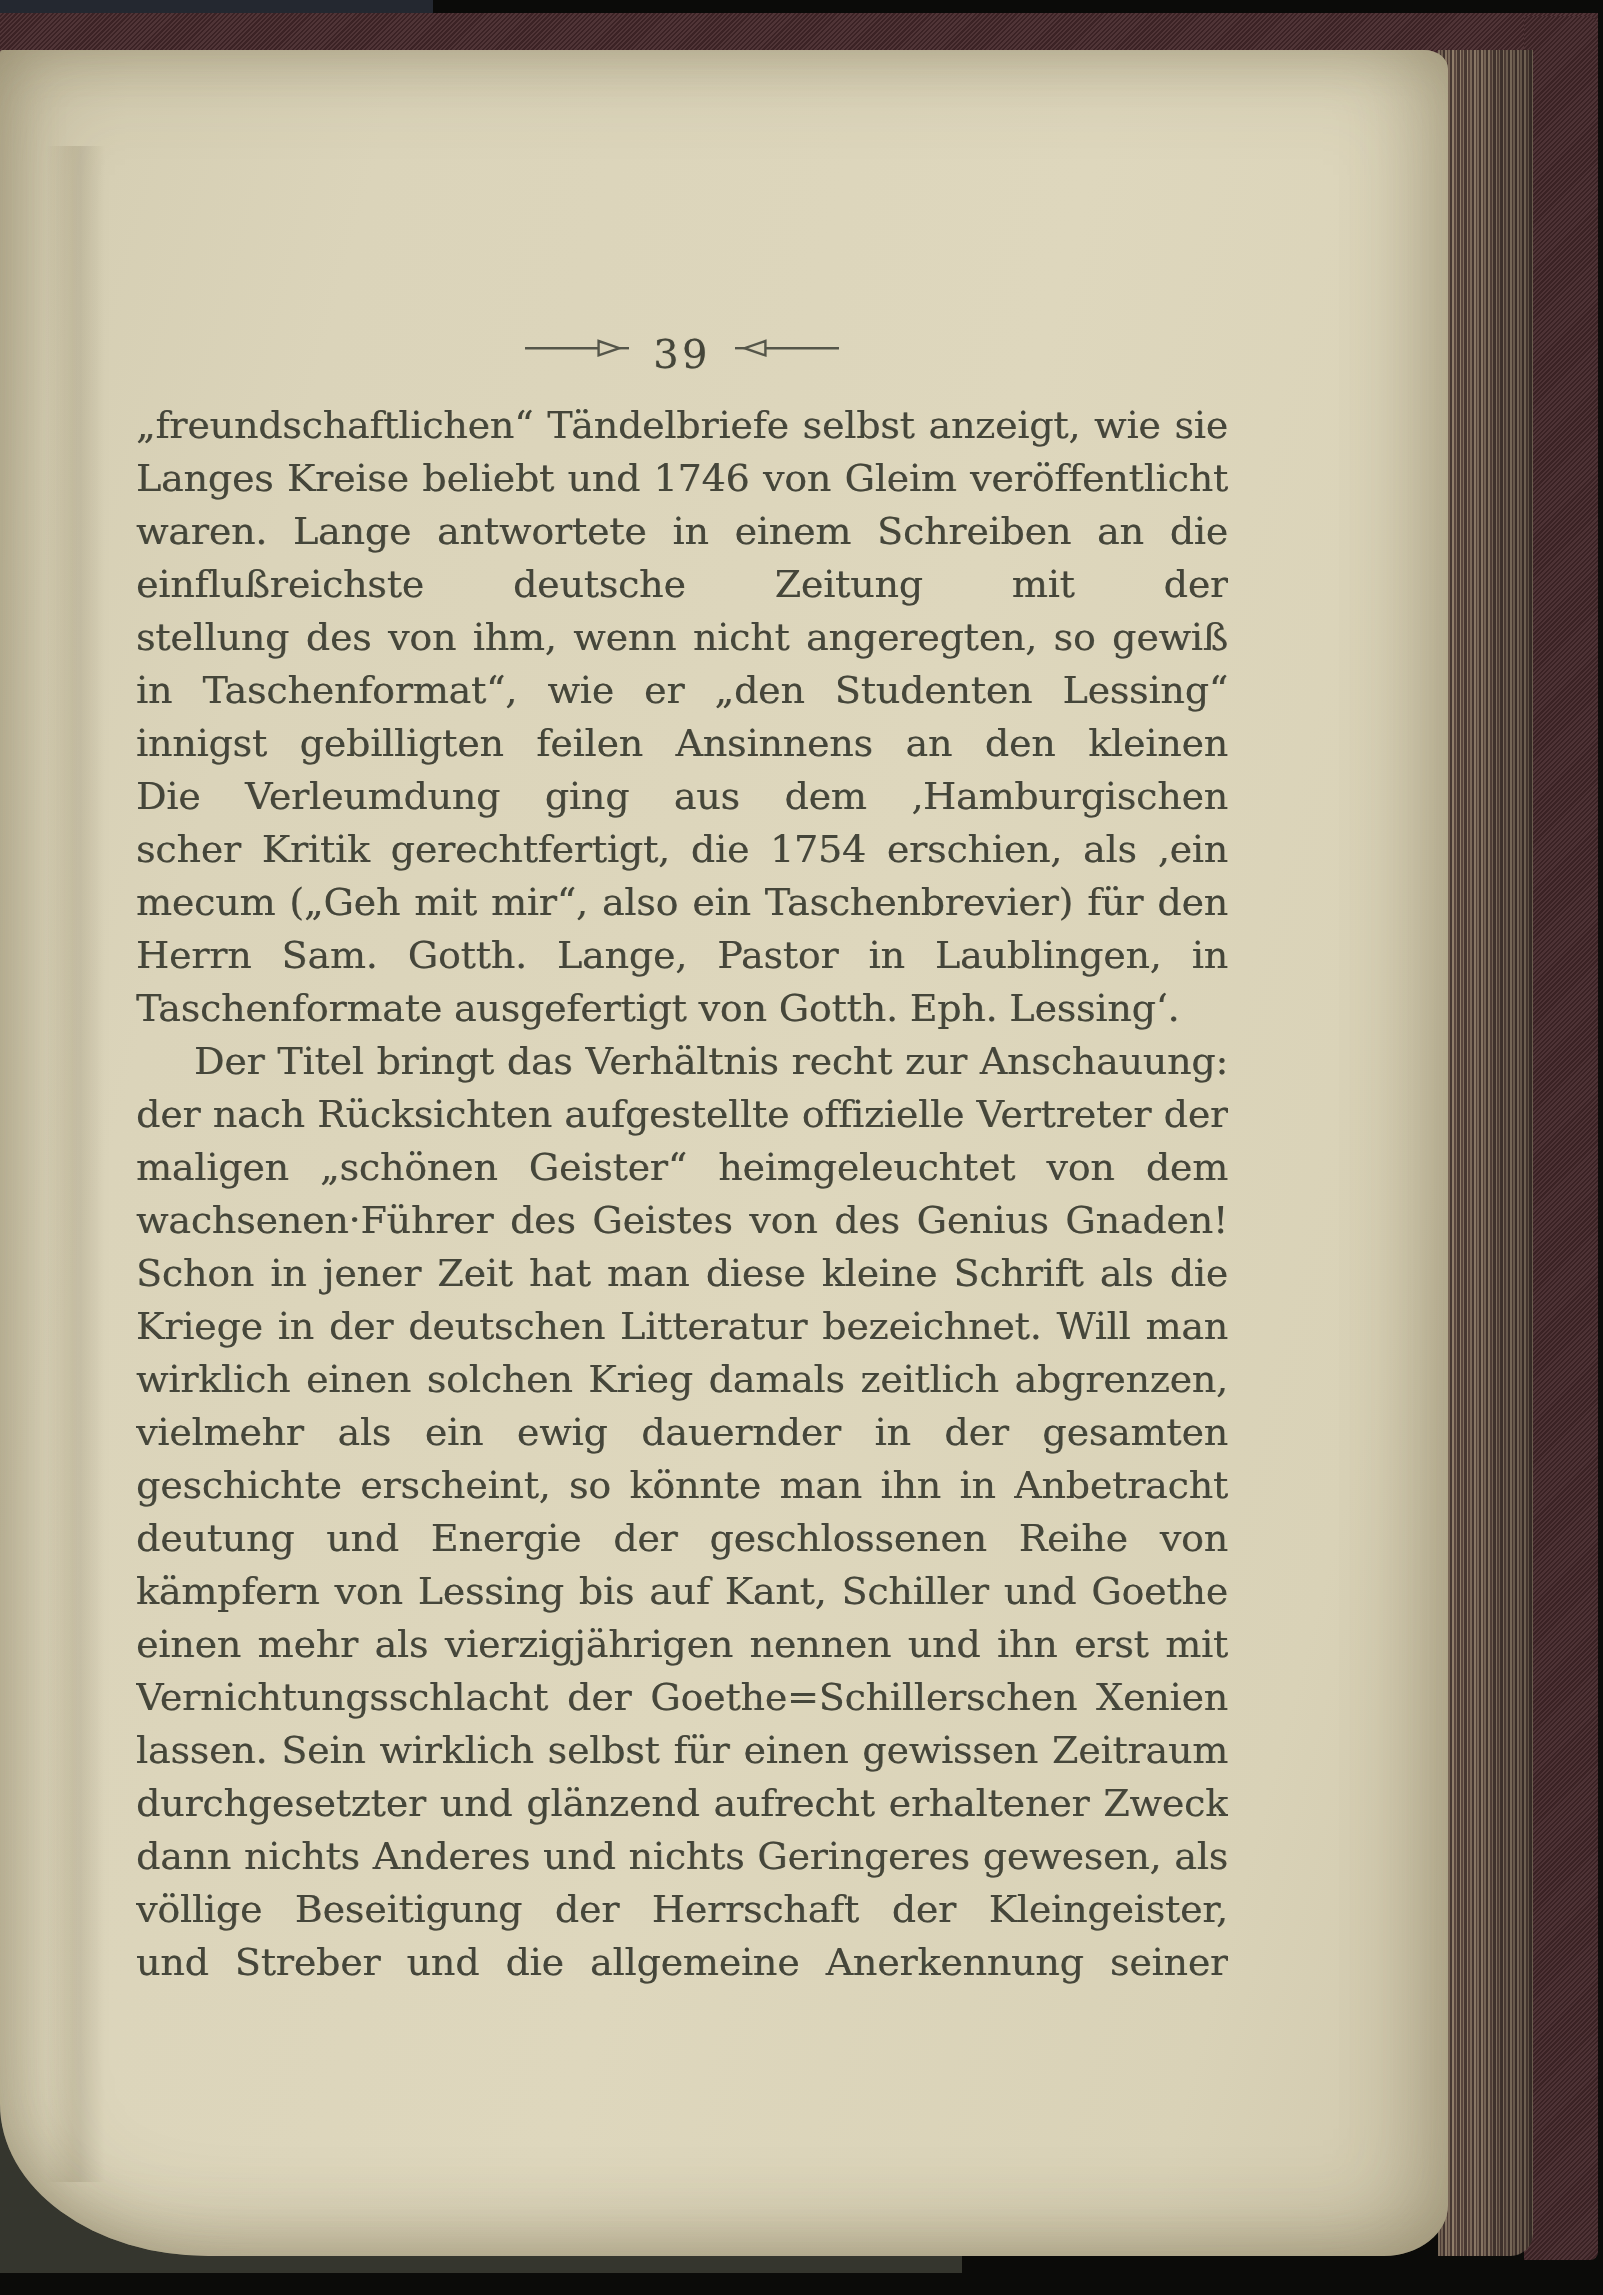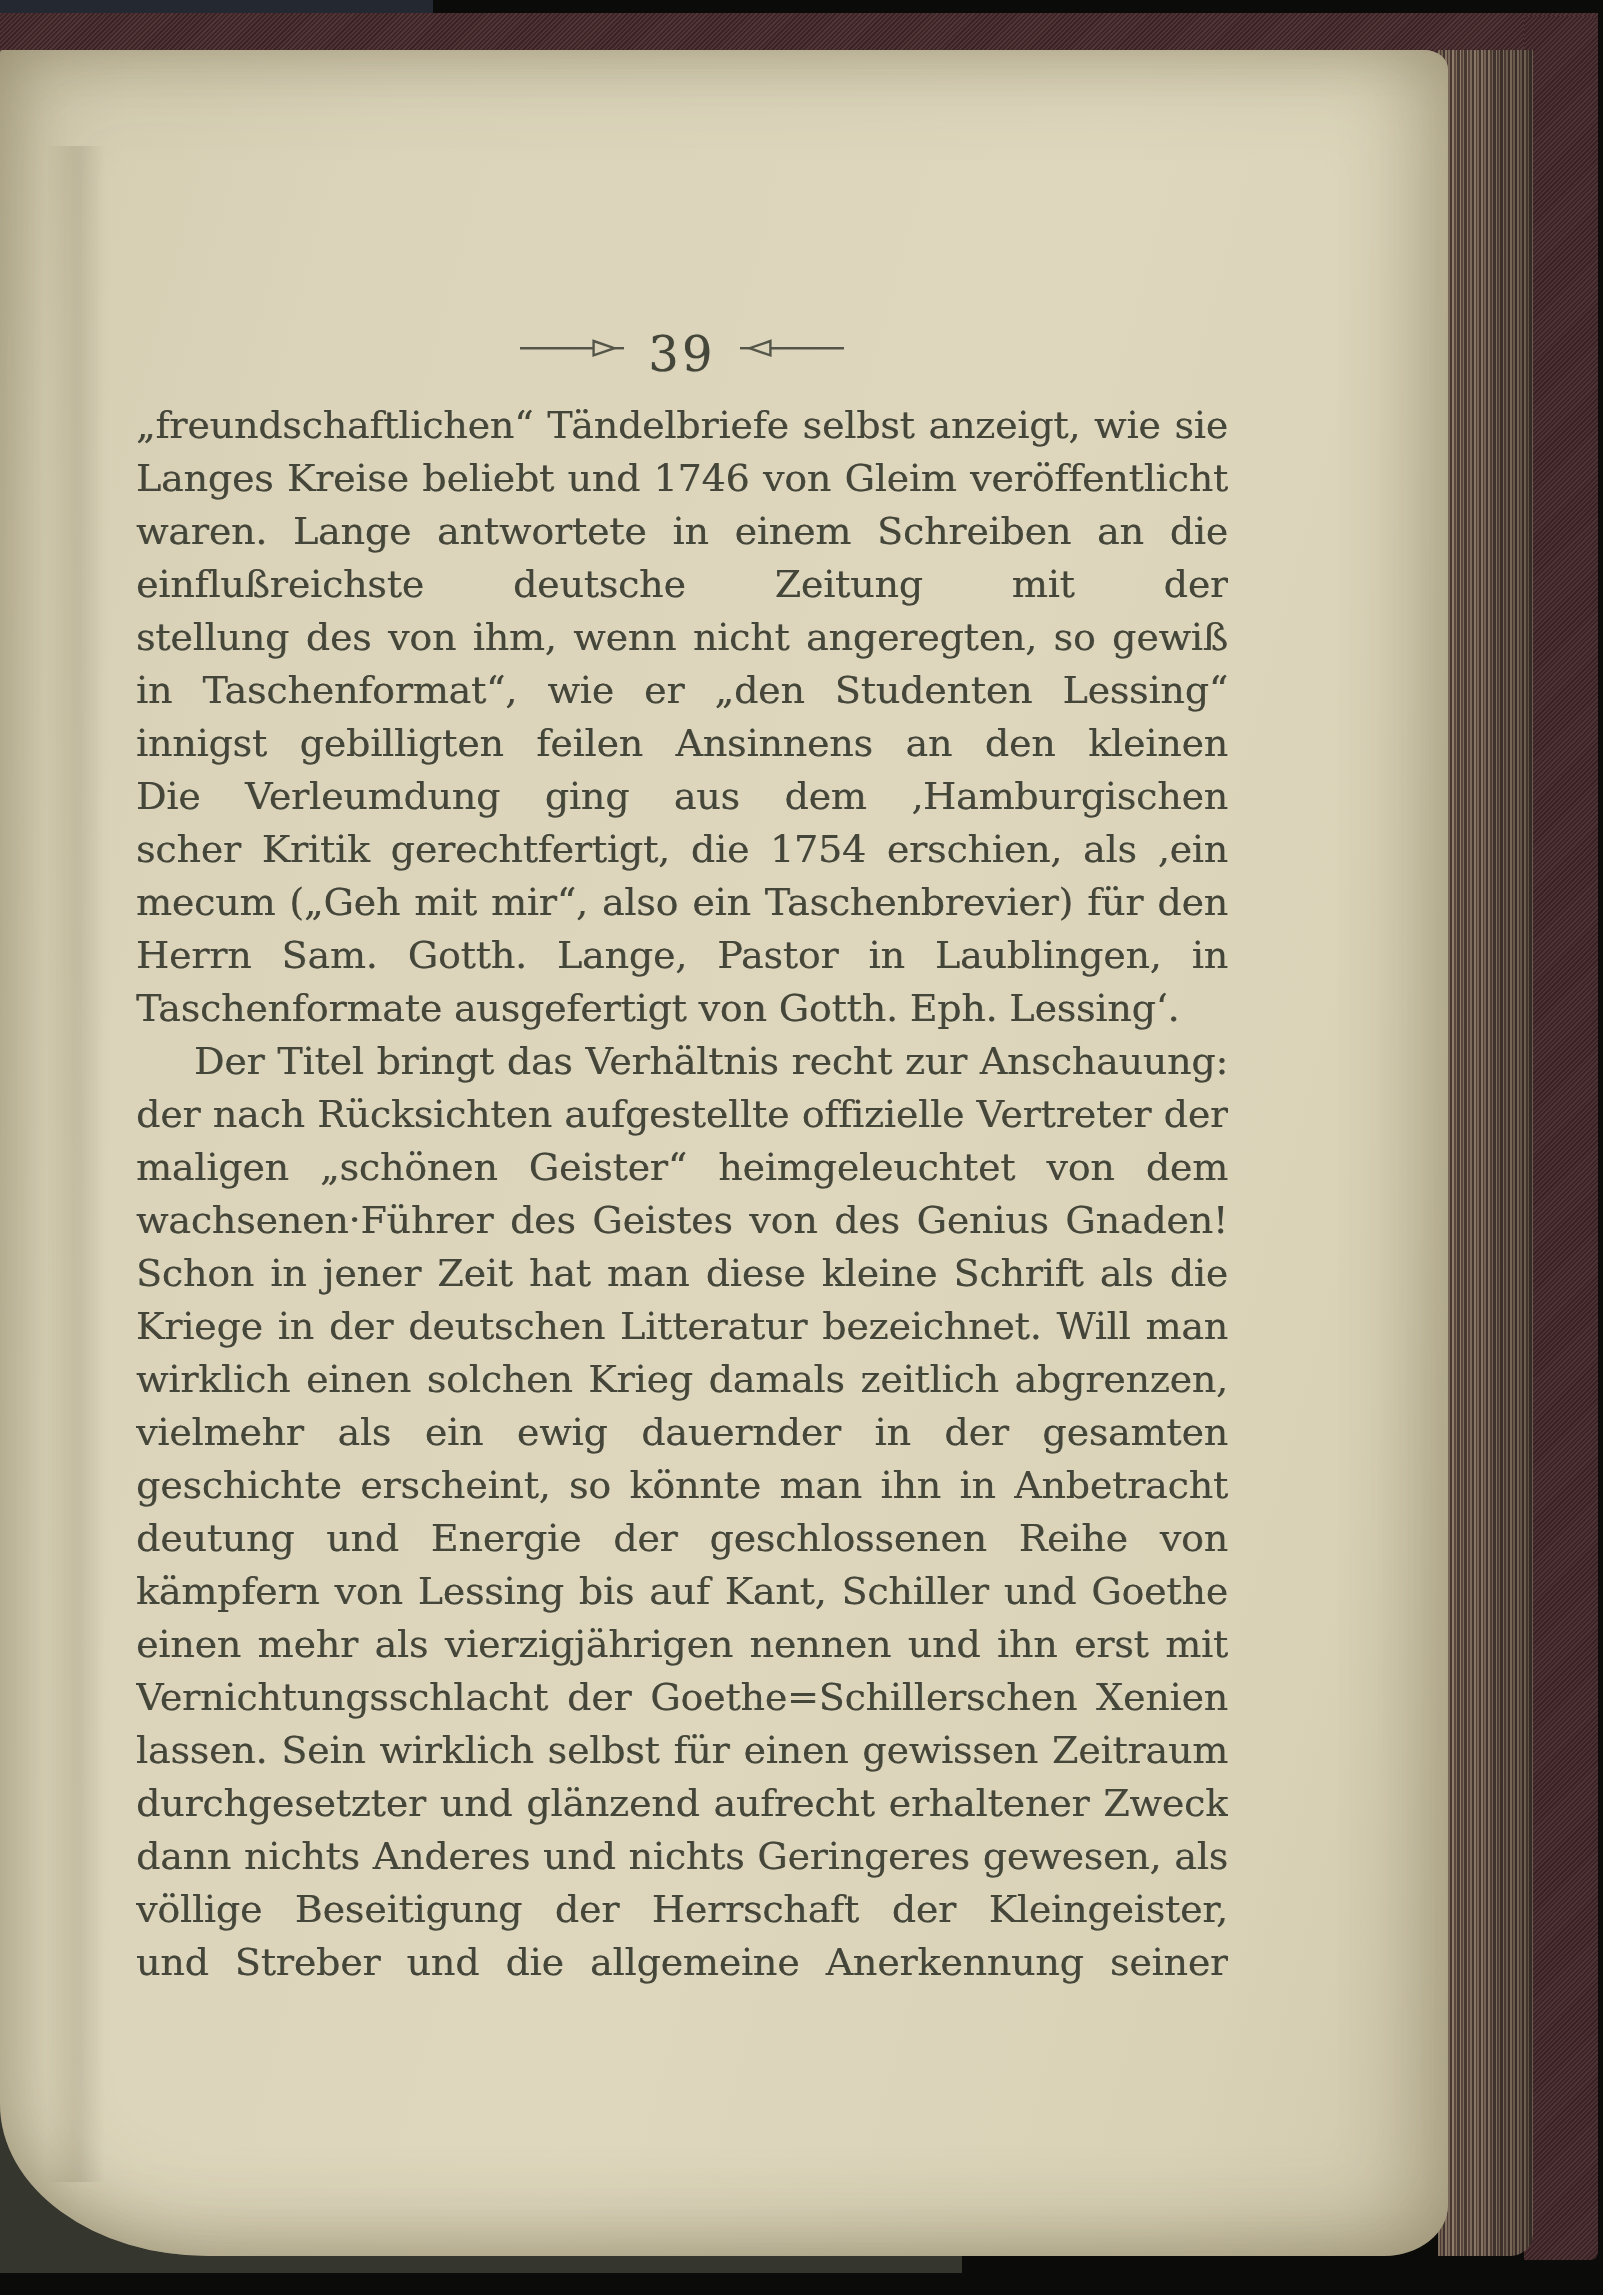--- a/index.html
+++ b/index.html
@@ -21,21 +21,21 @@
         background:linear-gradient(105deg,#cdc5aa 0%,#d6cfb4 7%,#dbd4ba 20%,#ded7bd 55%,#d9d2b7 85%,#d0c8ad 100%);
         border-radius:3.2px 24px 64px 208px / 3.2px 19px 51px 152px;
         box-shadow:inset 0 0 104px rgba(95,85,55,.30), inset -36px -16px 72px rgba(110,95,65,.22),
                    inset 20px 0 48px rgba(100,88,58,.18);}
   .crease{position:absolute;left:46px;top:96px;width:59px;height:2036px;pointer-events:none;
         background:linear-gradient(90deg, rgba(110,95,60,0) 0%, rgba(105,92,58,.16) 45%, rgba(60,50,30,.12) 58%, rgba(110,95,60,0) 100%);}
 
   
   .page-header{position:absolute;left:136px;top:269px;width:1092px;height:58px;
                display:flex;align-items:center;justify-content:center;gap:24px;color:#4a4b40;}
-  .page-number{font-size:48px;letter-spacing:3.2px;color:#45463a;text-shadow:0 0 0.8px rgba(70,70,58,.5);margin-top:12px;}
+  .page-number{font-size:40px;letter-spacing:3.2px;color:#45463a;text-shadow:0 0 0.8px rgba(70,70,58,.5);margin-top:12px;}
   .ornament svg{display:block;}
 
   
   .text-block{position:absolute;left:136px;top:349px;width:1092px;color:#45463a;
               font-size:38px;letter-spacing:-0.2px;
               text-shadow:0.4px 0 0 rgba(69,70,58,.55);}
   .line{height:53px;line-height:53px;text-align:justify;text-align-last:justify;
         white-space:normal;overflow:hidden;}
   .line.para-end{text-align-last:left;}
   .line.indent{text-indent:58px;}

